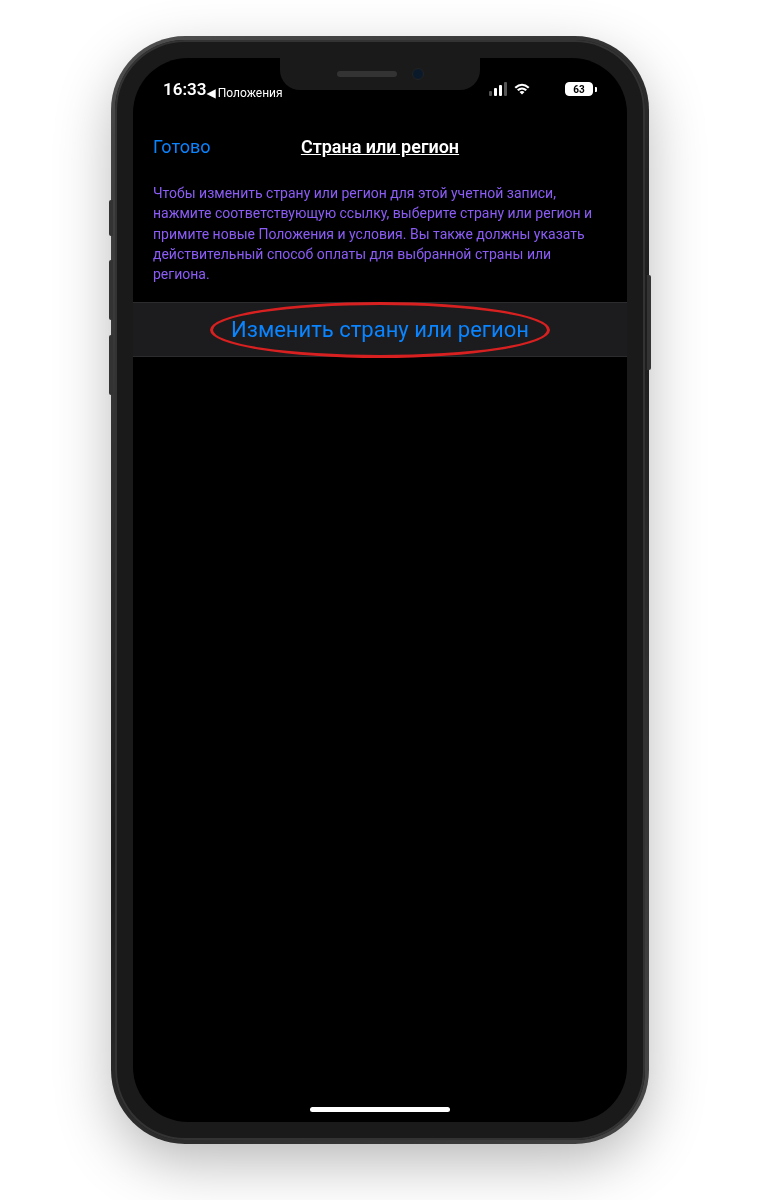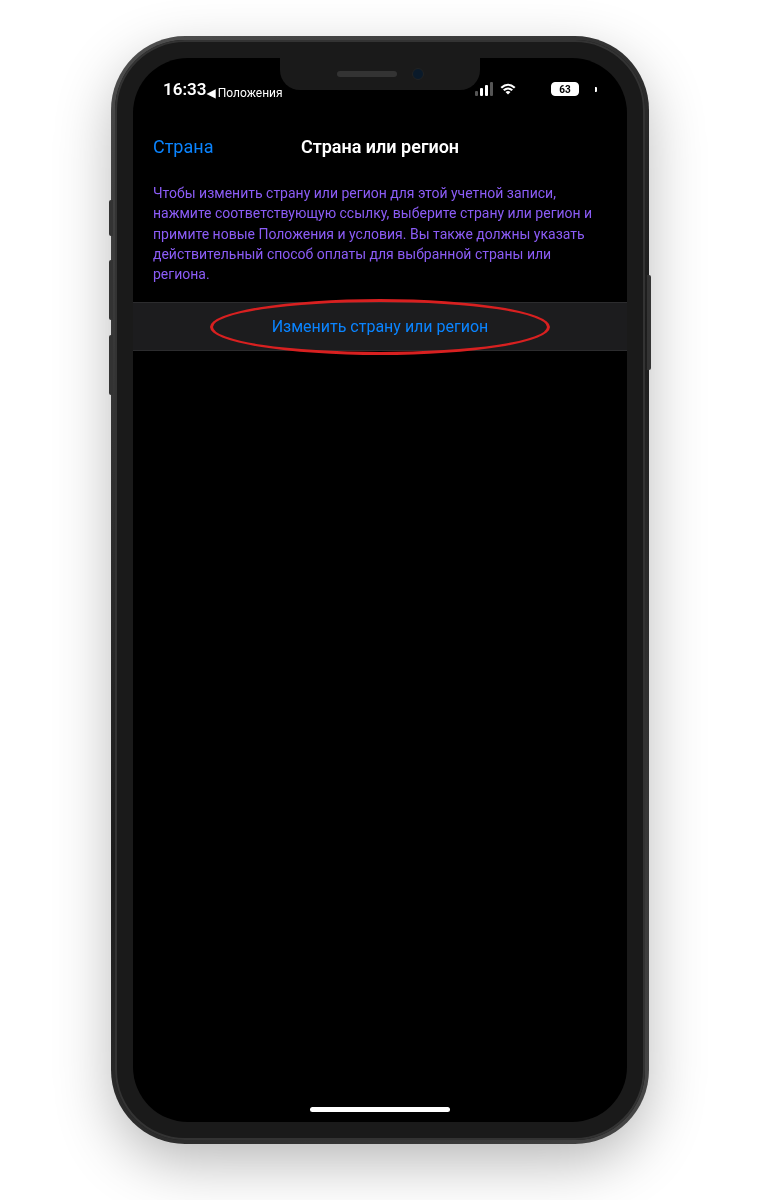--- a/index.html
+++ b/index.html
@@ -110,21 +110,21 @@
       width: 3px;
       background: #fff;
       border-radius: 1px;
     }
     .signal-bar.dim {
       background: #555;
     }
     .battery {
       display: flex;
       align-items: center;
-      gap: 16px;
+      gap: 2px;
       margin-left: 28px;
     }
     .battery-body {
       width: 28px;
       height: 14px;
       border: 1.5px solid #fff;
       border-radius: 4px;
       position: relative;
       display: flex;
       align-items: center;
@@ -151,38 +151,39 @@
       font-size: 18px;
       position: absolute;
       left: 20px;
     }
     .nav-title {
       color: #fff;
       font-size: 18px;
       font-weight: 600;
       margin: 0 auto;
       text-align: center;
+      text-decoration: underline;
     }
     .description {
       padding: 8px 20px 18px 20px;
       color: #8b5cf6;
       font-size: 14px;
       line-height: 1.45;
     }
     .action-row {
       background: #1c1c1e;
       padding: 14px 20px;
       text-align: center;
       border-top: 0.5px solid #2c2c2e;
       border-bottom: 0.5px solid #2c2c2e;
       position: relative;
     }
     .action-link {
       color: #0a84ff;
-      font-size: 16px;
+      font-size: 22px;
     }
     .highlight-ellipse {
       position: absolute;
       top: 50%;
       left: 50%;
       transform: translate(-50%, -50%);
       width: 340px;
       height: 56px;
       border: 3px solid #d82020;
       border-radius: 50%;
@@ -249,21 +250,21 @@
         <div class="battery">
           <div class="battery-body">
             <span>63</span>
           </div>
           <div class="battery-tip"></div>
         </div>
       </div>
     </div>
 
     <div class="nav-bar">
-      <span class="done-button">Страна</span>
+      <span class="done-button">Готово</span>
       <span class="nav-title">Страна или регион</span>
     </div>
 
     <div class="description">Чтобы изменить страну или регион для этой учетной записи, нажмите соответствующую ссылку, выберите страну или регион и примите новые Положения и условия. Вы также должны указать действительный способ оплаты для выбранной страны или региона.</div>
 
     <div class="action-row">
       <span class="action-link">Изменить страну или регион</span>
       <div class="highlight-ellipse"></div>
     </div>
 

